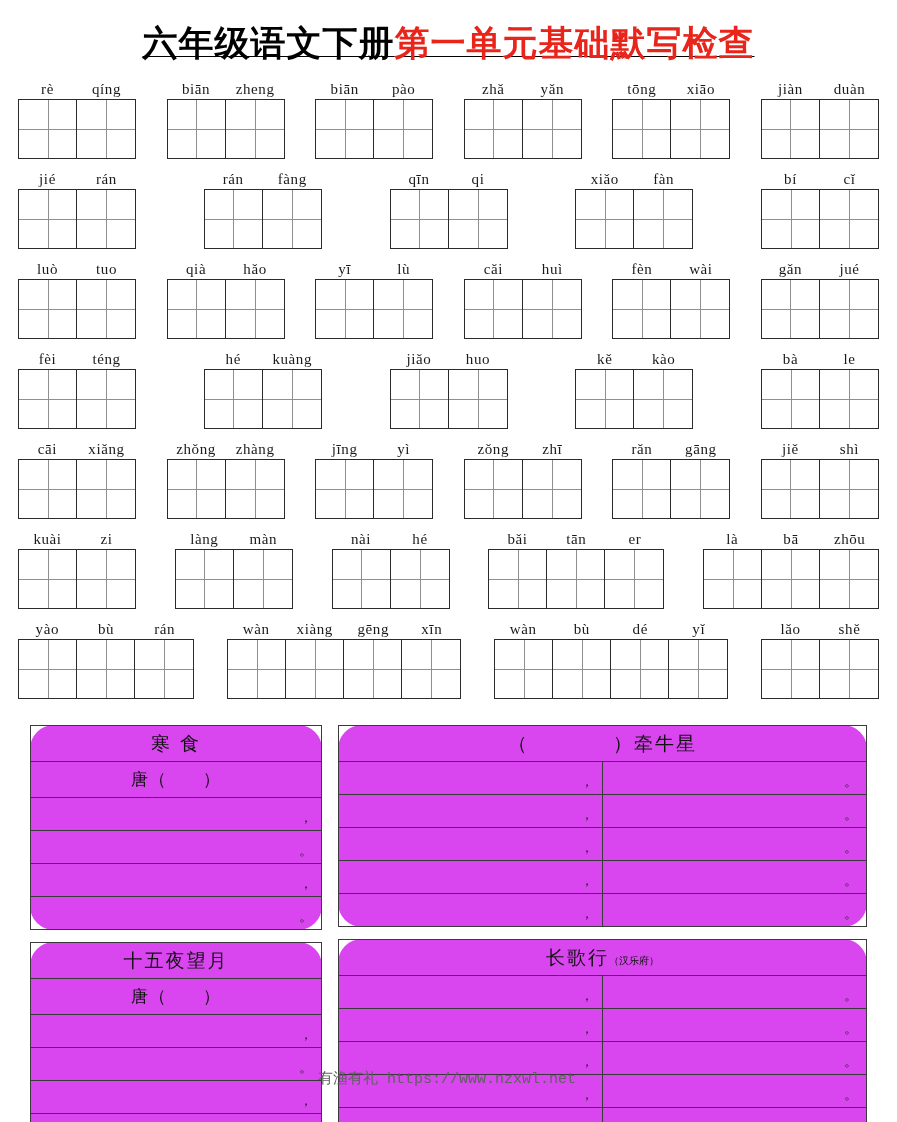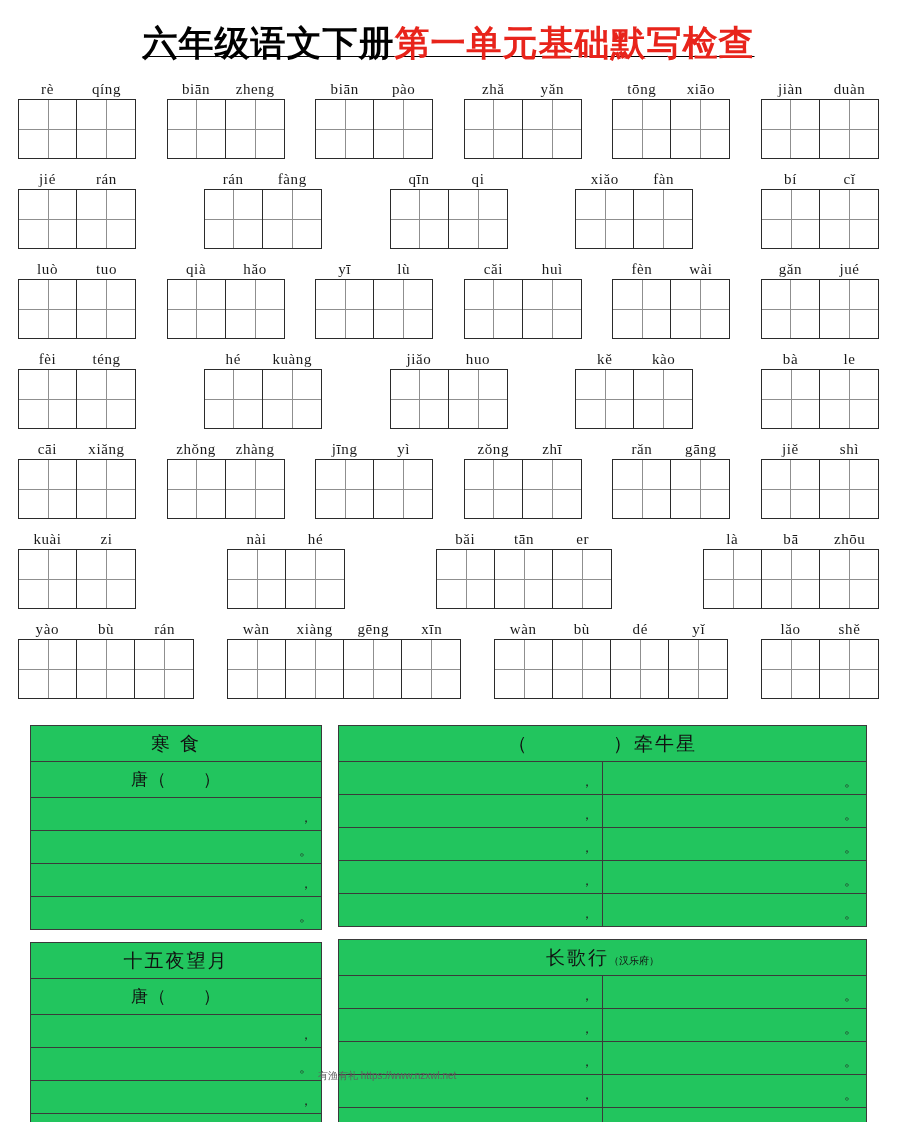--- a/index.html
+++ b/index.html
@@ -109,21 +109,22 @@
     align-items: flex-start;
   }
   .poem-col-left  { width: 292px; flex: 0 0 292px; }
   .poem-col-right { flex: 1 1 auto; }
 
   .poem-table {
     width: 100%;
     border-collapse: collapse;
     table-layout: fixed;
     margin-bottom: 12px;
-    background: #22c55e;
+    background: #d946ef;
+    border-radius: 24px;
   }
   .poem-table td {
     border: 1.5px solid #3a3a3a;
     height: 33px;
     box-sizing: border-box;
     padding: 0 8px;
     font-family: "DejaVu Serif", "Liberation Serif", serif;
     font-size: 17px;
     color: #111111;
     vertical-align: middle;
@@ -151,22 +152,22 @@
     vertical-align: bottom;
     padding-bottom: 3px;
   }
   .title-spaced { letter-spacing: 8px; }
 
   
   .watermark {
     position: absolute;
     left: 318px;
     top: 1069px;
-    font-family: Liberation Sans, sans-serif;
-    font-size: 10px;
+    font-family: Liberation Mono, monospace;
+    font-size: 15px;
     color: #5f5f5f;
     white-space: nowrap;
     pointer-events: none;
   }
 </style>
 </head>
 <body>
 
 <div class="title-bar">
   <span class="title-black">六年级语文下册</span><span class="title-red">第一单元基础默写检查</span>
@@ -461,20 +462,30 @@
           <div class="tianzi"></div>
           <div class="tianzi"></div>
         </div>
       </div>
     </div>
     <div class="pinyin-row">
       <div class="word-group">
         <div class="pinyin-line">
           <span class="pinyin-syl">kuài</span>
           <span class="pinyin-syl">zi</span>
+        </div>
+        <div class="box-line">
+          <div class="tianzi"></div>
+          <div class="tianzi"></div>
+        </div>
+      </div>
+      <div class="word-group">
+        <div class="pinyin-line">
+          <span class="pinyin-syl">làng</span>
+          <span class="pinyin-syl">màn</span>
         </div>
         <div class="box-line">
           <div class="tianzi"></div>
           <div class="tianzi"></div>
         </div>
       </div>
       <div class="word-group">
         <div class="pinyin-line">
           <span class="pinyin-syl">nài</span>
           <span class="pinyin-syl">hé</span>

